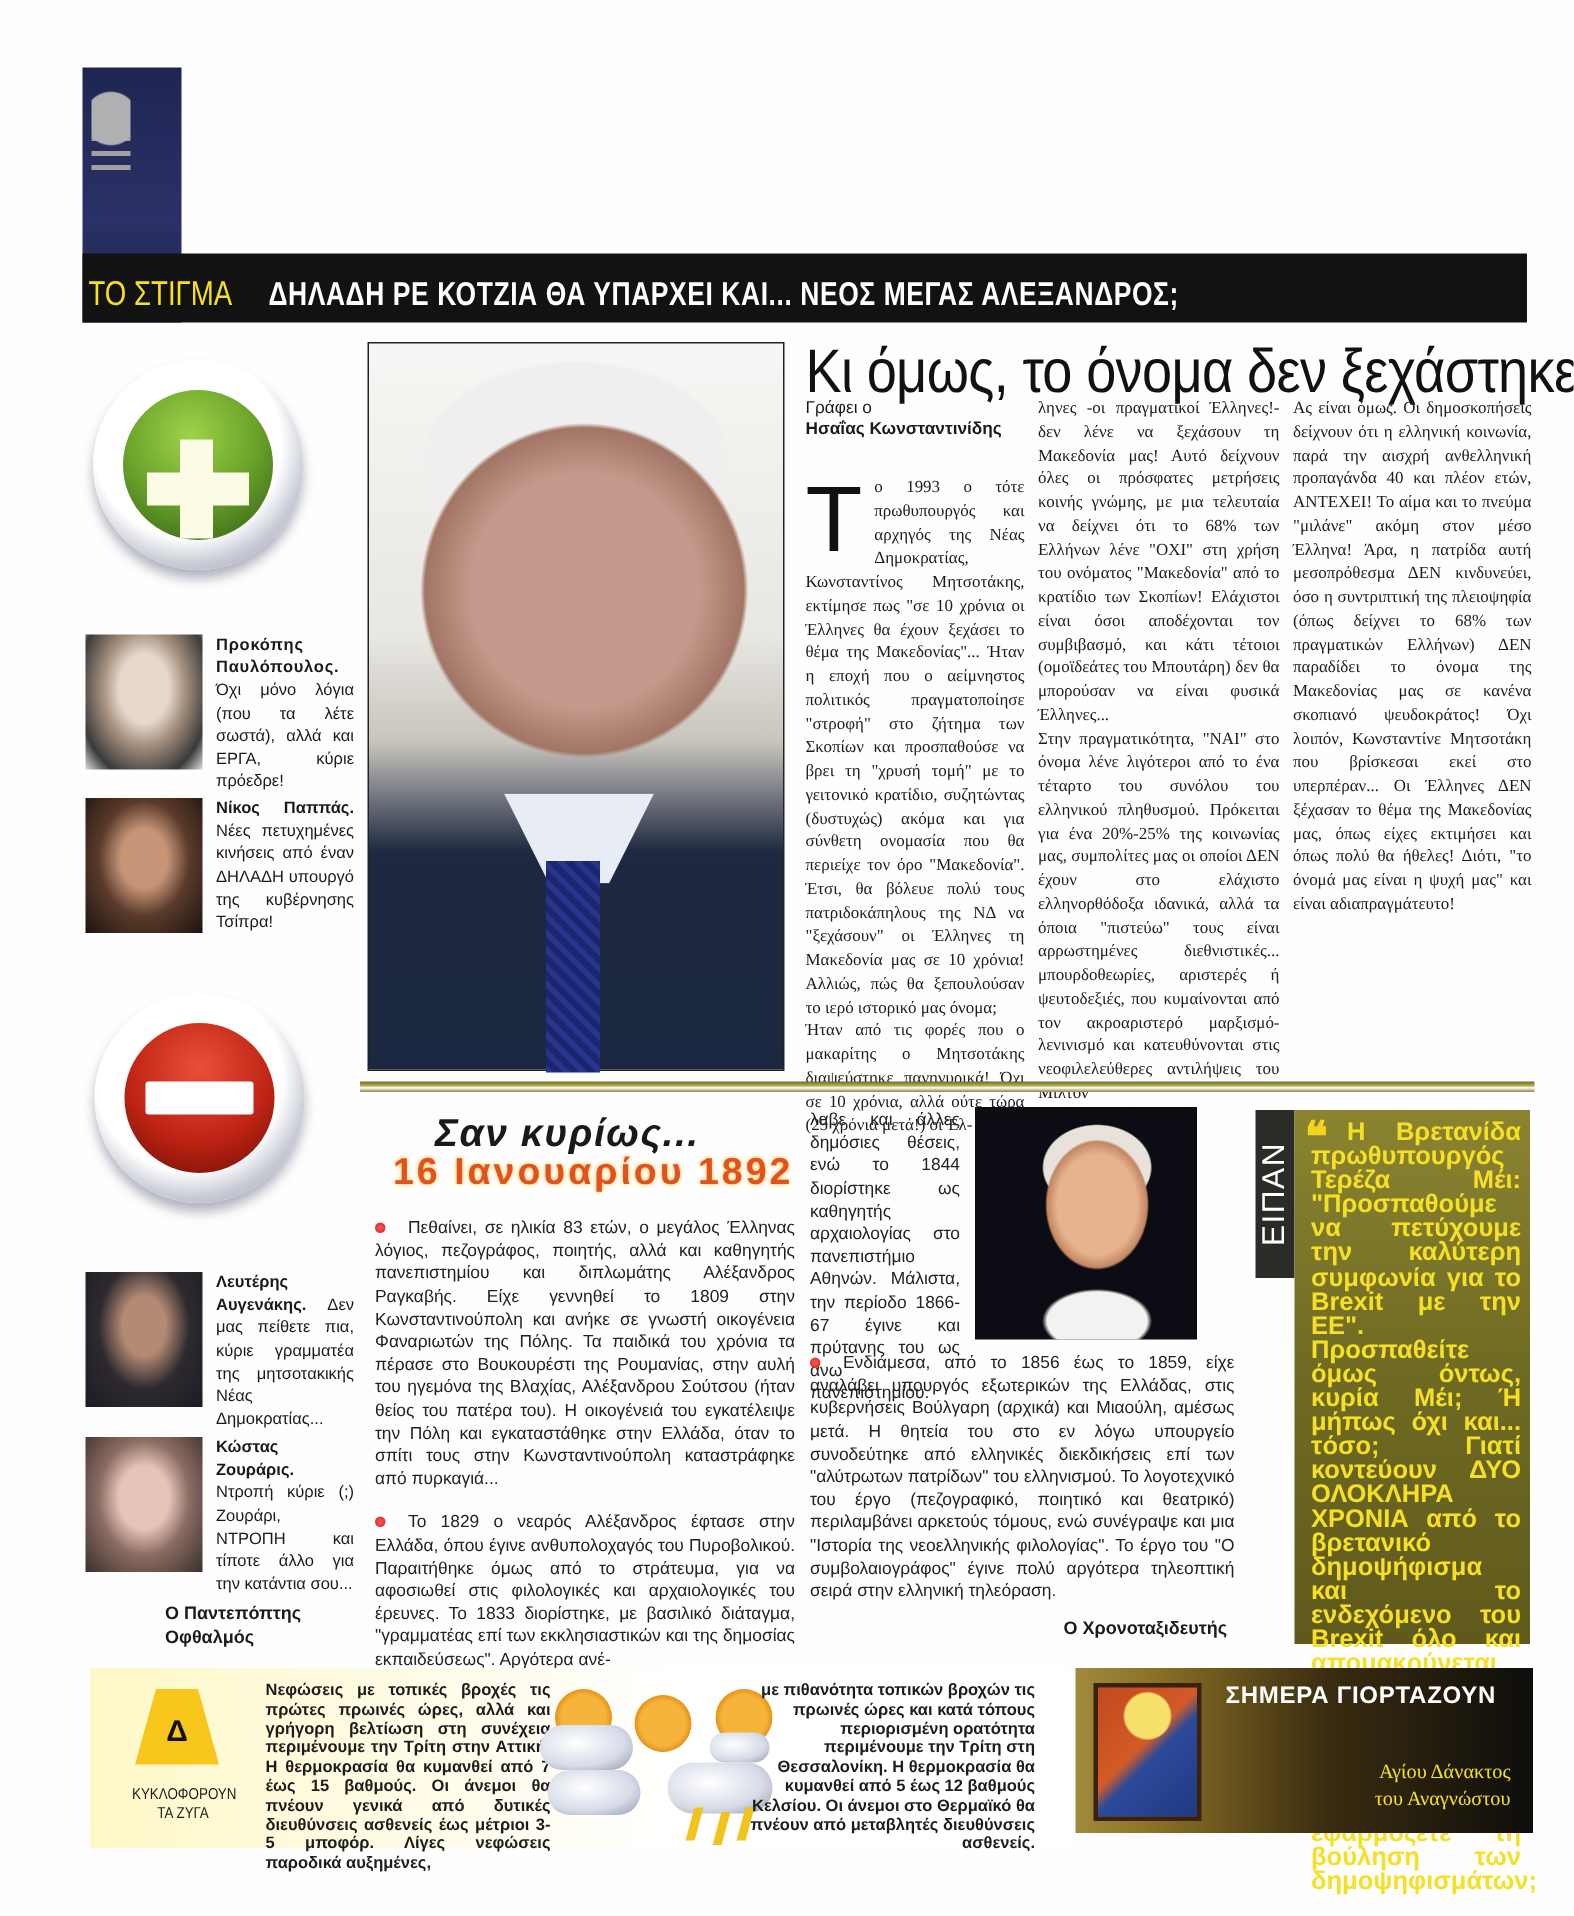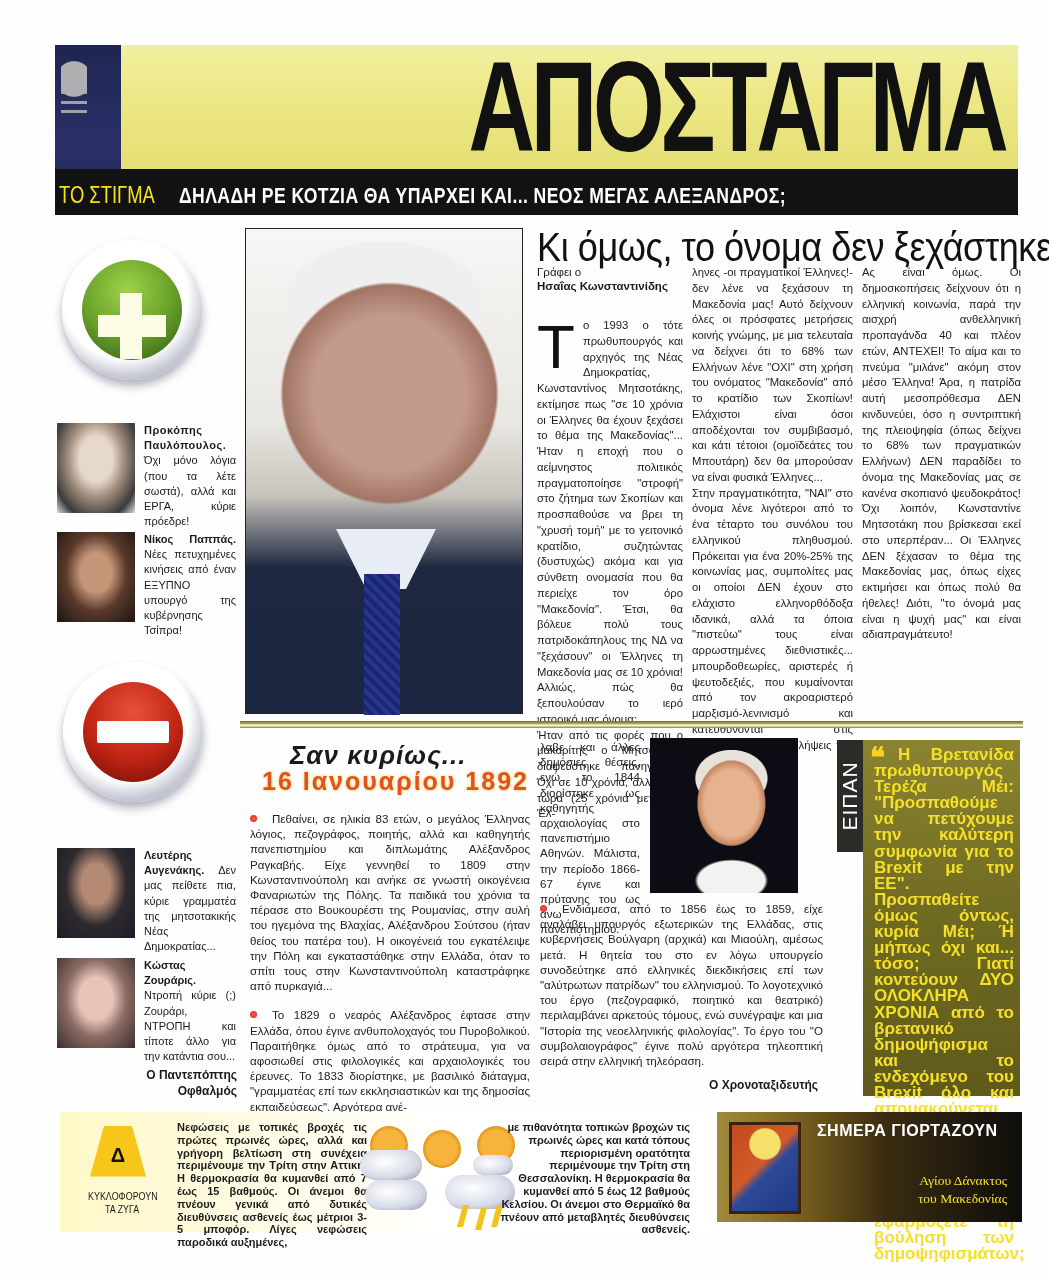--- a/index.html
+++ b/index.html
@@ -38,42 +38,42 @@
 
   .person { position: absolute; left: 57px; width: 180px; }
   .person .photo { position: absolute; left: 0; top: 0; width: 78px; height: 90px; }
   .person .txt { position: absolute; left: 87px; top: 0; width: 92px; font-size: 11px; line-height: 15.2px; text-align: justify; }
   .person .txt b { font-weight: 700; }
   .ph-1 { background: radial-gradient(ellipse at 50% 40%, #e7d8cc 0 30%, #a5907f 50%, #3a3a3a 80%, #ddd 100%); }
   .ph-2 { background: radial-gradient(ellipse at 50% 45%, #c69578 0 28%, #5a3a2a 55%, #1c1410 100%); }
   .ph-3 { background: radial-gradient(ellipse at 50% 40%, #b48a74 0 26%, #2d2a2e 55%, #1a1c26 100%); }
   .ph-4 { background: radial-gradient(ellipse at 50% 45%, #e8c3b8 0 30%, #8a6c63 55%, #3a2f2b 100%); }
 
-  .sig-left { position: absolute; left: 110px; top: 1067px; width: 127px; text-align: right;
+  .sig-left { position: absolute; left: 110px; top: 1067px; width: 127px; text-align: left;
     font-weight: 700; font-size: 12px; line-height: 16px; }
 
   
   .main-photo { position: absolute; left: 245px; top: 228px; width: 278px; height: 486px;
     background:
       radial-gradient(ellipse 55% 32% at 52% 34%, #c39a8b 0 50%, #a27565 70%, transparent 72%),
       radial-gradient(ellipse 60% 22% at 50% 16%, #efefef 0 60%, transparent 62%),
       linear-gradient(180deg, #f6f6f4 0%, #e9e7e2 40%, #c7c4bd 55%, #1e2840 70%, #1b2740 100%);
     border: 1px solid #222; }
   .main-photo .tie { position: absolute; left: 118px; top: 345px; width: 36px; height: 141px;
     background: repeating-linear-gradient(45deg,#27358a 0 4px,#1a2670 4px 8px); }
   .main-photo .collar { position: absolute; left: 90px; top: 300px; width: 100px; height: 60px; background: #e8edf5;
     clip-path: polygon(0 0,100% 0,70% 100%,30% 100%); }
 
   
   .art-title { position: absolute; left: 537px; top: 224px; font-size: 41px; font-weight: 400;
     letter-spacing: -0.5px; white-space: nowrap; color: #111; transform: scaleX(.88); transform-origin: left; }
   .byline-pre { position: absolute; left: 537px; top: 266px; font-size: 11.5px; }
   .byline { position: absolute; left: 537px; top: 280px; font-size: 11.5px; font-weight: 700; }
   .col { position: absolute; font-size: 11.3px; line-height: 15.75px; text-align: justify; color: #1c1c1c; }
-  .col p { text-indent: 0; }
+  .col p { text-indent: 0; font-family: Liberation Serif, serif; }
   .dropcap { float: left; font-size: 62px; line-height: 50px; font-weight: 400; margin: 4px 8px 0 0; color: #111; }
 
   
   .divider { position: absolute; left: 240px; top: 721px; width: 783px; height: 7px;
     background: linear-gradient(180deg,#6f6a2a 0,#b5ad4e 40%,#ffffff 60%,#8b8338 100%); }
 
   
   .ss-title { position: absolute; left: 290px; top: 740px; font-size: 26px; font-style: italic;
     font-weight: 700; color: #1a1a1a; letter-spacing: 1px; }
   .ss-date { position: absolute; left: 262px; top: 767px; font-size: 25px; font-weight: 700;
@@ -131,23 +131,20 @@
   .feast .name { position: absolute; left: 120px; top: 60px; width: 170px; text-align: right;
     color: #f2e227; font-family: "Liberation Serif", serif; font-size: 13.5px; line-height: 18px; }
 </style>
 </head>
 <body>
 
 <div class="masthead">
   <div class="mast-thumb">
       <div class="skull"></div>
     </div>
-  <div class="mast-band">
-    <div class="mast-title">ΑΠΟΣΤΑΓΜΑ</div>
-  </div>
   <div class="mast-strip"></div>
   <div class="mast-label">ΤΟ ΣΤΙΓΜΑ</div>
   <div class="mast-headline">ΔΗΛΑΔΗ ΡΕ ΚΟΤΖΙΑ ΘΑ ΥΠΑΡΧΕΙ ΚΑΙ... ΝΕΟΣ ΜΕΓΑΣ ΑΛΕΞΑΝΔΡΟΣ;</div>
 </div>
 
 <div class="badge plus" style="left:62px;top:240px;">
   <div class="core"></div>
     <div class="h"></div>
     <div class="v"></div>
 </div>
@@ -155,21 +152,21 @@
 <div class="person" style="top:423px;">
   <div class="photo ph-1"></div>
   <div class="txt">
     <b style="letter-spacing:0.5px">Προκόπης Παυλόπουλος.</b><span> Όχι μόνο λόγια (που τα λέτε σωστά), αλλά και ΕΡΓΑ, κύριε πρόεδρε!</span>
   </div>
 </div>
 
 <div class="person" style="top:532px;">
   <div class="photo ph-2"></div>
   <div class="txt">
-    <b>Νίκος Παππάς.</b><span> Νέες πετυχημένες κινήσεις από έναν ΕΞΥΠΝΟ υπουργό της κυβέρνησης Τσίπρα!</span>
+    <b>Νίκος Παππάς.</b><span> Νέες πετυχημένες κινήσεις από έναν ΔΗΛΑΔΗ υπουργό της κυβέρνησης Τσίπρα!</span>
   </div>
 </div>
 
 <div class="badge minus" style="left:63px;top:662px;">
   <div class="core"></div>
     <div class="h"></div>
 </div>
 
 <div class="person" style="top:848px;">
   <div class="photo ph-3"></div>
@@ -260,15 +257,15 @@
 <div class="bolt" style="left:478px;top:1208px;"></div>
 <div class="bolt" style="left:494px;top:1205px;"></div>
 
 <div class="w-text2">με πιθανότητα τοπικών βροχών τις πρωινές ώρες και κατά τόπους περιορισμένη ορατότητα περιμένουμε την Τρίτη στη Θεσσαλονίκη. Η θερμοκρασία θα κυμανθεί από 5 έως 12 βαθμούς Κελσίου. Οι άνεμοι στο Θερμαϊκό θα πνέουν από μεταβλητές διευθύνσεις ασθενείς.</div>
 
 <div class="feast">
   <div class="icon"></div>
   <div class="title">ΣΗΜΕΡΑ ΓΙΟΡΤΑΖΟΥΝ</div>
   <div class="name">
     <div>Αγίου Δάνακτος</div>
-    <div>του Μακεδονίας</div>
+    <div>του Αναγνώστου</div>
   </div>
 </div>
 
 </body></html>

